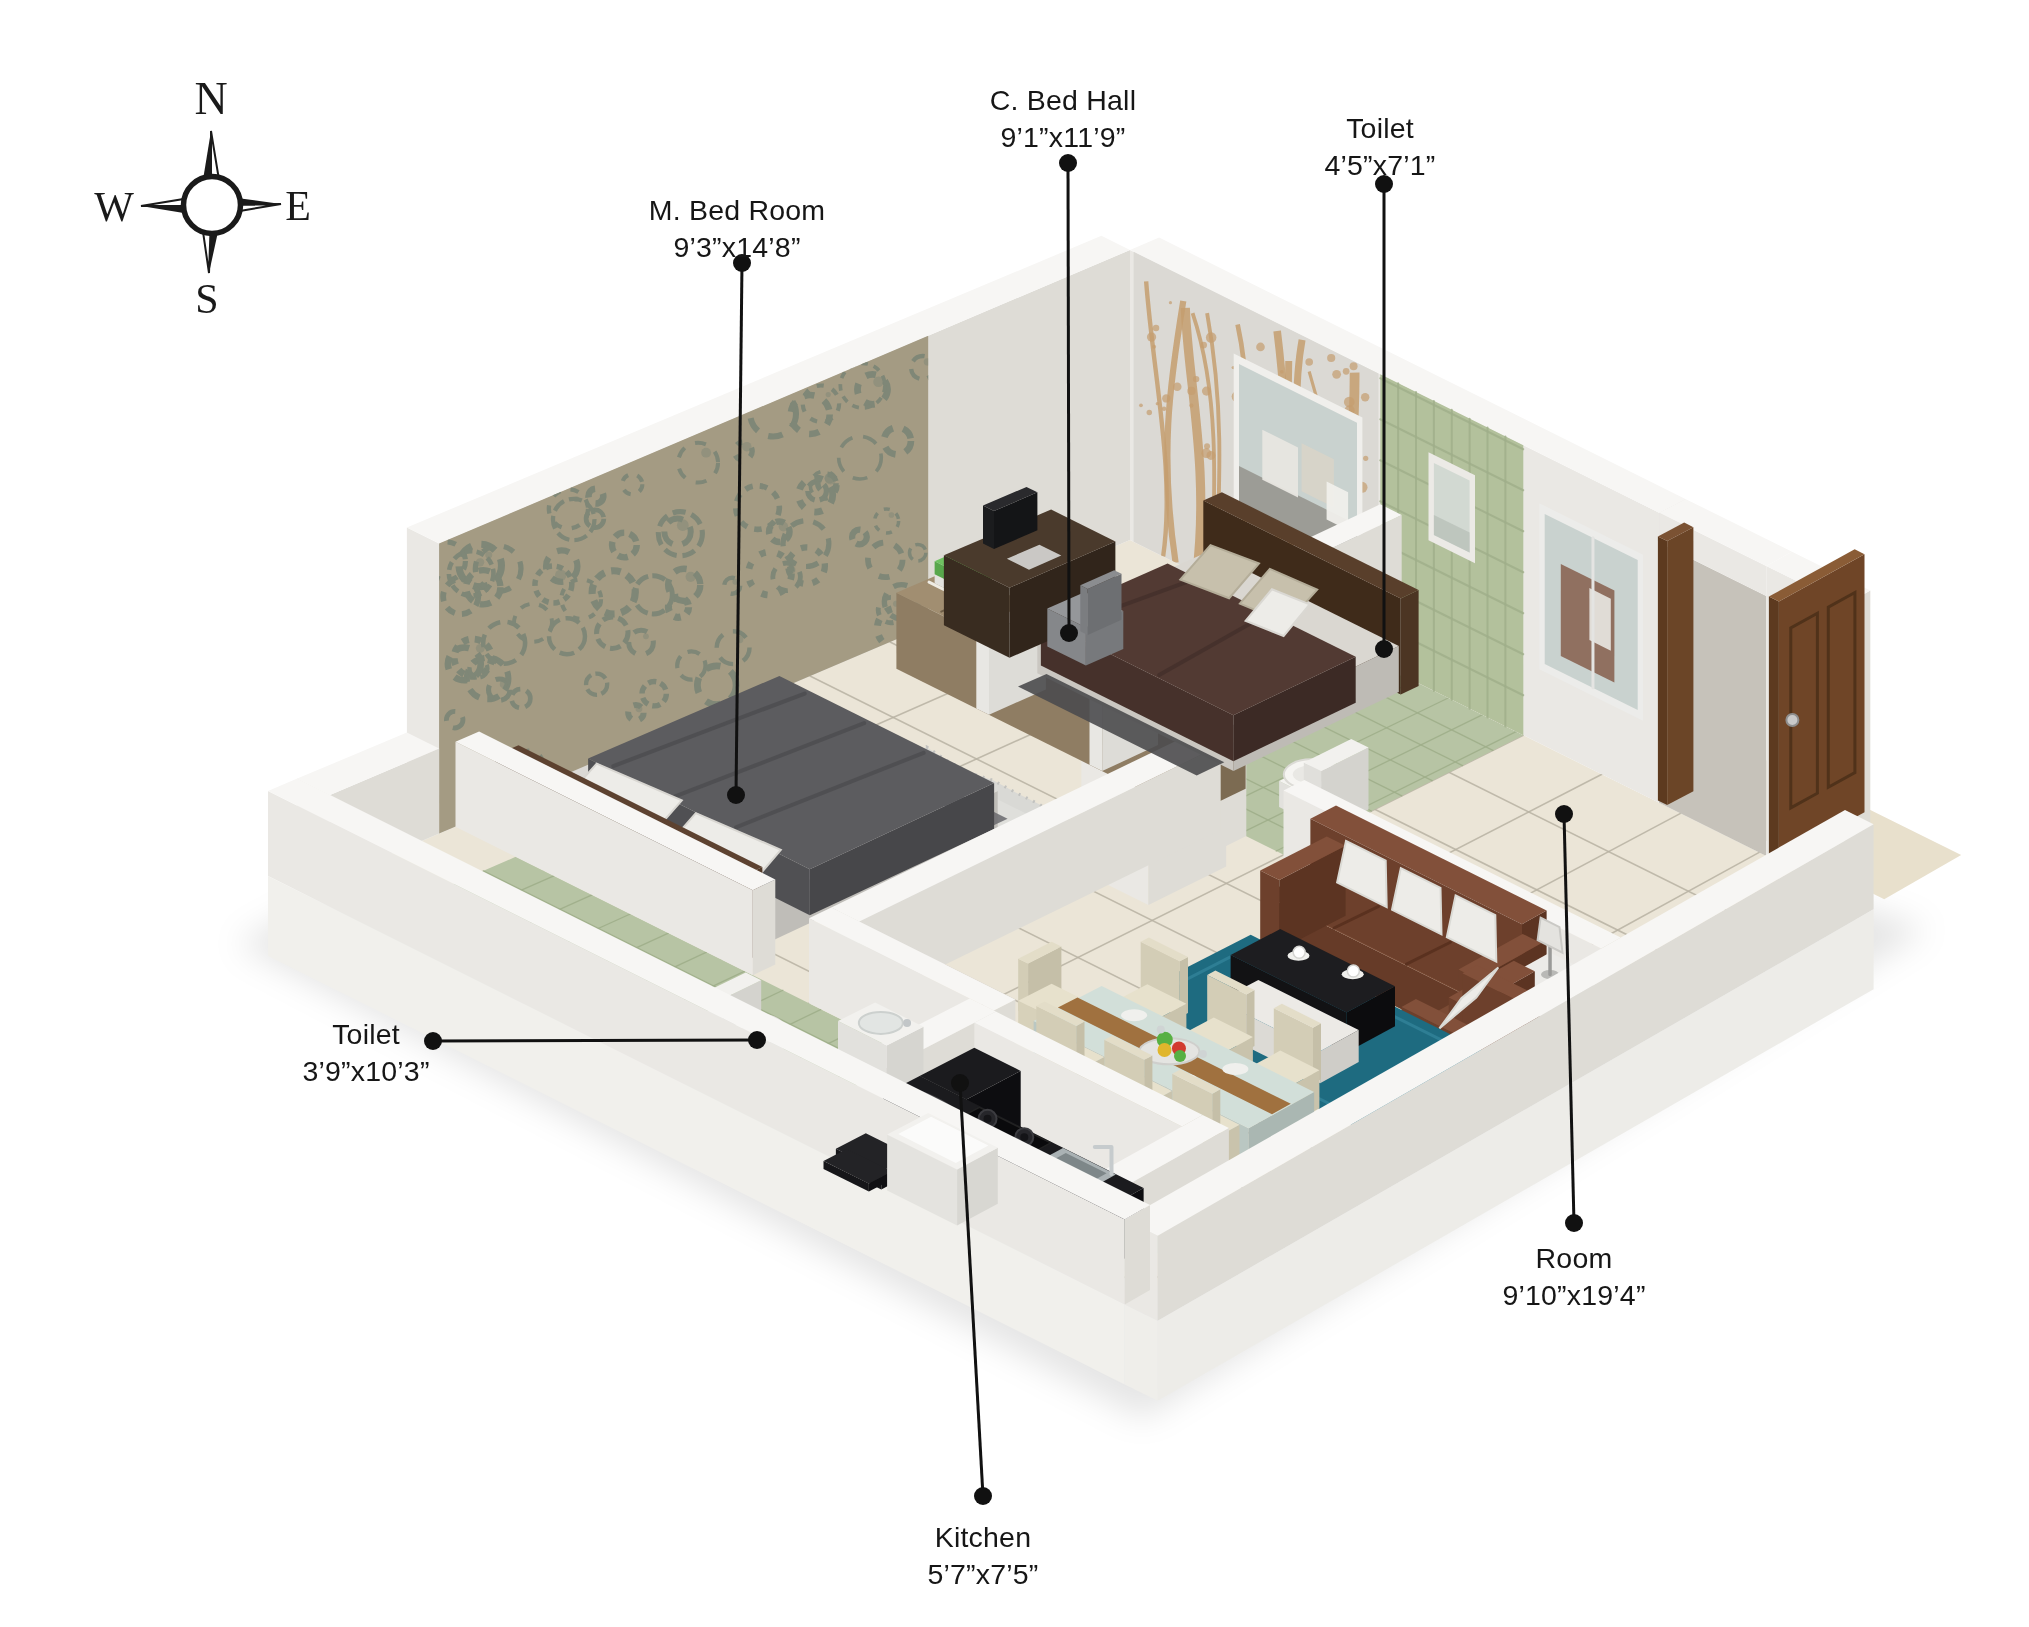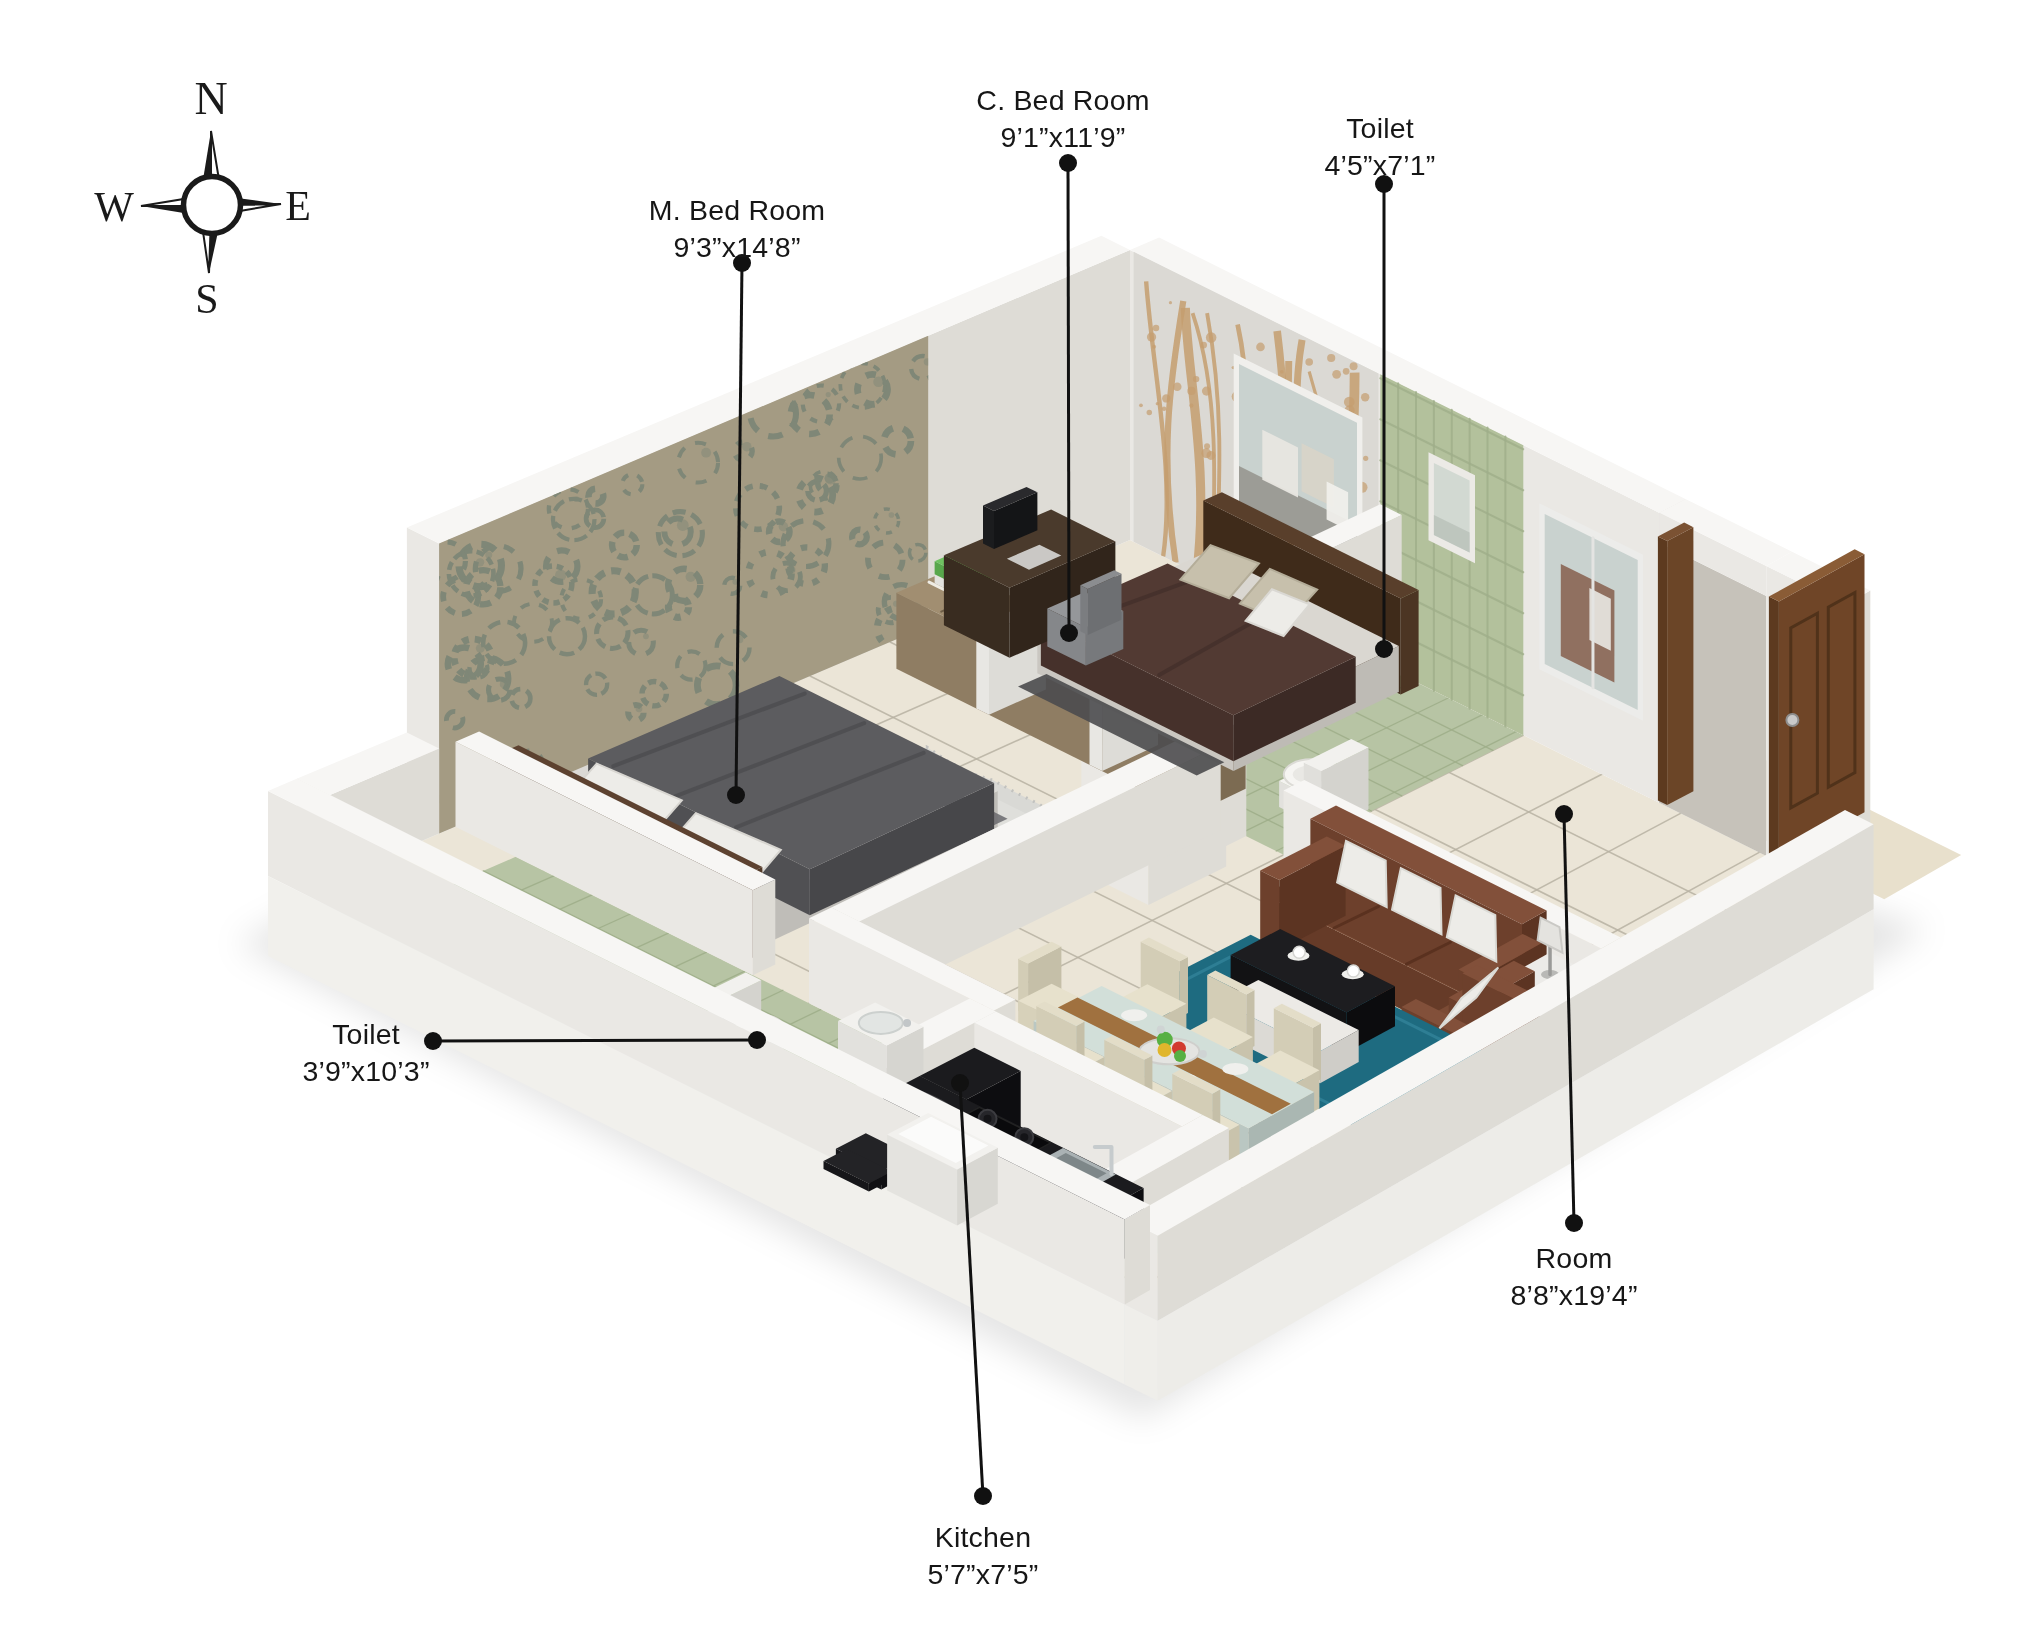--- a/index.html
+++ b/index.html
@@ -664,32 +664,32 @@
       <text class="cletter" x="207" y="313" font-size="42" text-anchor="middle">S</text>
       <text class="cletter" x="114" y="221" font-size="42" text-anchor="middle">W</text>
     </g>
   </svg>
 
   <div class="plan-label" style="left:737px;top:192px">
     <span>M. Bed Room</span>
     <span>9’3”x14’8”</span>
   </div>
   <div class="plan-label" style="left:1063px;top:82px">
-    <span>C. Bed Room</span>
+    <span>C. Bed Hall</span>
     <span>9’1”x11’9”</span>
   </div>
   <div class="plan-label" style="left:1380px;top:110px">
     <span>Toilet</span>
     <span>4’5”x7’1”</span>
   </div>
   <div class="plan-label" style="left:366px;top:1016px">
     <span>Toilet</span>
     <span>3’9”x10’3”</span>
   </div>
   <div class="plan-label" style="left:1574px;top:1240px">
     <span>Room</span>
-    <span>8’8”x19’4”</span>
+    <span>9’10”x19’4”</span>
   </div>
   <div class="plan-label" style="left:983px;top:1519px">
     <span>Kitchen</span>
     <span>5’7”x7’5”</span>
   </div>
 </div>
 
 </body></html>

